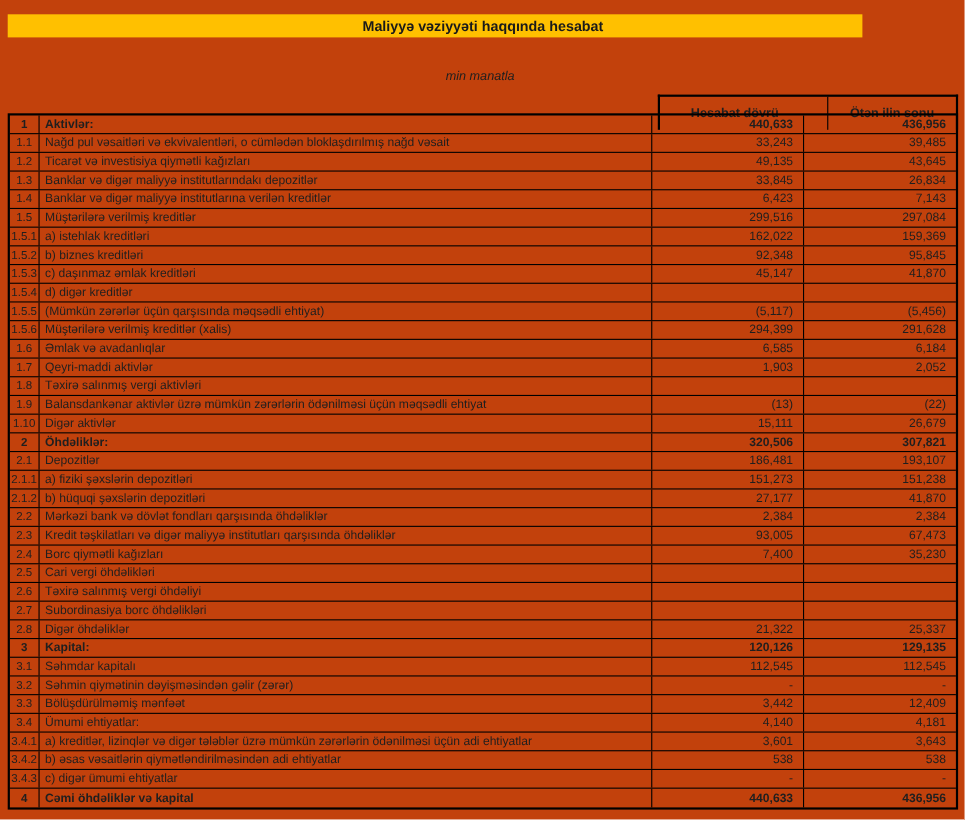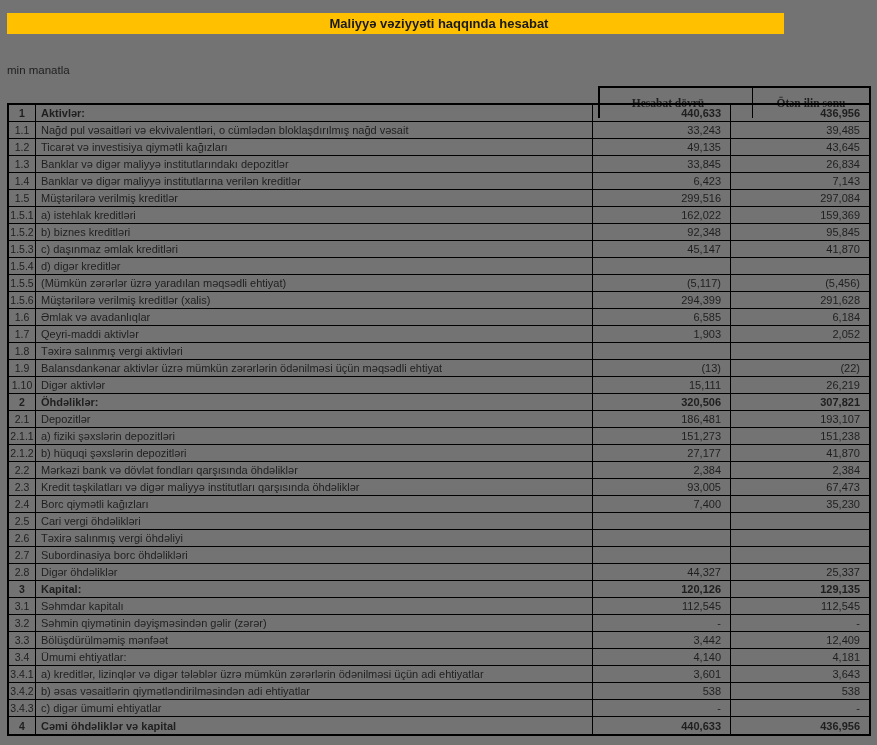--- a/index.html
+++ b/index.html
@@ -1,20 +1,20 @@
 <!DOCTYPE html>
 <html><head>
 <meta charset="utf-8">
 <style>
   html, body { margin: 0; padding: 0; background: #ffffff; }
   .page {
     position: relative;
     width: 877px;
     height: 745px;
-    background: #737373;
+    background: #c2410c;
     font-family: "Liberation Sans", sans-serif;
     color: #1f1f1f;
     overflow: hidden;
   }
 
   
   .title-bar {
     position: absolute;
     left: 7px; top: 13px;
     width: 777px; height: 21px;
@@ -29,35 +29,35 @@
     font-size: 13px;
     font-weight: bold;
     color: #1a1a1a;
   }
 
   
   .unit-note {
     position: absolute;
     top: 64px;
     left: 7px; width: 859px;
-    text-align: left;
+    text-align: center;
+    font-style: italic;
     font-size: 11.5px;
     color: #1f1f1f;
   }
 
   
   .col-headers {
     position: absolute;
     left: 598px; top: 86px;
     width: 273px; height: 32px;
     box-sizing: border-box;
     border: 2px solid #000;
     border-bottom: none;
     display: flex;
-    font-family: Liberation Serif, serif;
   }
   .col-header {
     display: flex; align-items: center; justify-content: center;
     font-weight: bold; font-size: 11.5px;
     box-sizing: border-box;
     height: 100%;
   }
   .col-header.current { width: 136px; }
   .col-header.previous { flex: 1; border-left: 1.5px solid #000; margin-left: 16px; }
 
@@ -167,21 +167,21 @@
 
     <div class="row">
       <div class="cell c-num">1.5.4</div>
       <div class="cell c-label">d) digər kreditlər</div>
       <div class="cell c-v1"></div>
       <div class="cell c-v2"></div>
     </div>
 
     <div class="row">
       <div class="cell c-num">1.5.5</div>
-      <div class="cell c-label">(Mümkün zərərlər üzrə yaradılan məqsədli ehtiyat)</div>
+      <div class="cell c-label">(Mümkün zərərlər üçün qarşısında məqsədli ehtiyat)</div>
       <div class="cell c-v1">(5,117)</div>
       <div class="cell c-v2">(5,456)</div>
     </div>
 
     <div class="row">
       <div class="cell c-num">1.5.6</div>
       <div class="cell c-label">Müştərilərə verilmiş kreditlər (xalis)</div>
       <div class="cell c-v1">294,399</div>
       <div class="cell c-v2">291,628</div>
     </div>
@@ -211,21 +211,21 @@
       <div class="cell c-num">1.9</div>
       <div class="cell c-label">Balansdankənar aktivlər üzrə mümkün zərərlərin ödənilməsi üçün məqsədli ehtiyat</div>
       <div class="cell c-v1">(13)</div>
       <div class="cell c-v2">(22)</div>
     </div>
 
     <div class="row">
       <div class="cell c-num">1.10</div>
       <div class="cell c-label">Digər aktivlər</div>
       <div class="cell c-v1">15,111</div>
-      <div class="cell c-v2">26,219</div>
+      <div class="cell c-v2">26,679</div>
     </div>
 
     <div class="row bold">
       <div class="cell c-num">2</div>
       <div class="cell c-label">Öhdəliklər:</div>
       <div class="cell c-v1">320,506</div>
       <div class="cell c-v2">307,821</div>
     </div>
 
     <div class="row">
@@ -287,21 +287,21 @@
     <div class="row">
       <div class="cell c-num">2.7</div>
       <div class="cell c-label">Subordinasiya borc öhdəlikləri</div>
       <div class="cell c-v1"></div>
       <div class="cell c-v2"></div>
     </div>
 
     <div class="row">
       <div class="cell c-num">2.8</div>
       <div class="cell c-label">Digər öhdəliklər</div>
-      <div class="cell c-v1">44,327</div>
+      <div class="cell c-v1">21,322</div>
       <div class="cell c-v2">25,337</div>
     </div>
 
     <div class="row bold">
       <div class="cell c-num">3</div>
       <div class="cell c-label">Kapital:</div>
       <div class="cell c-v1">120,126</div>
       <div class="cell c-v2">129,135</div>
     </div>
 

